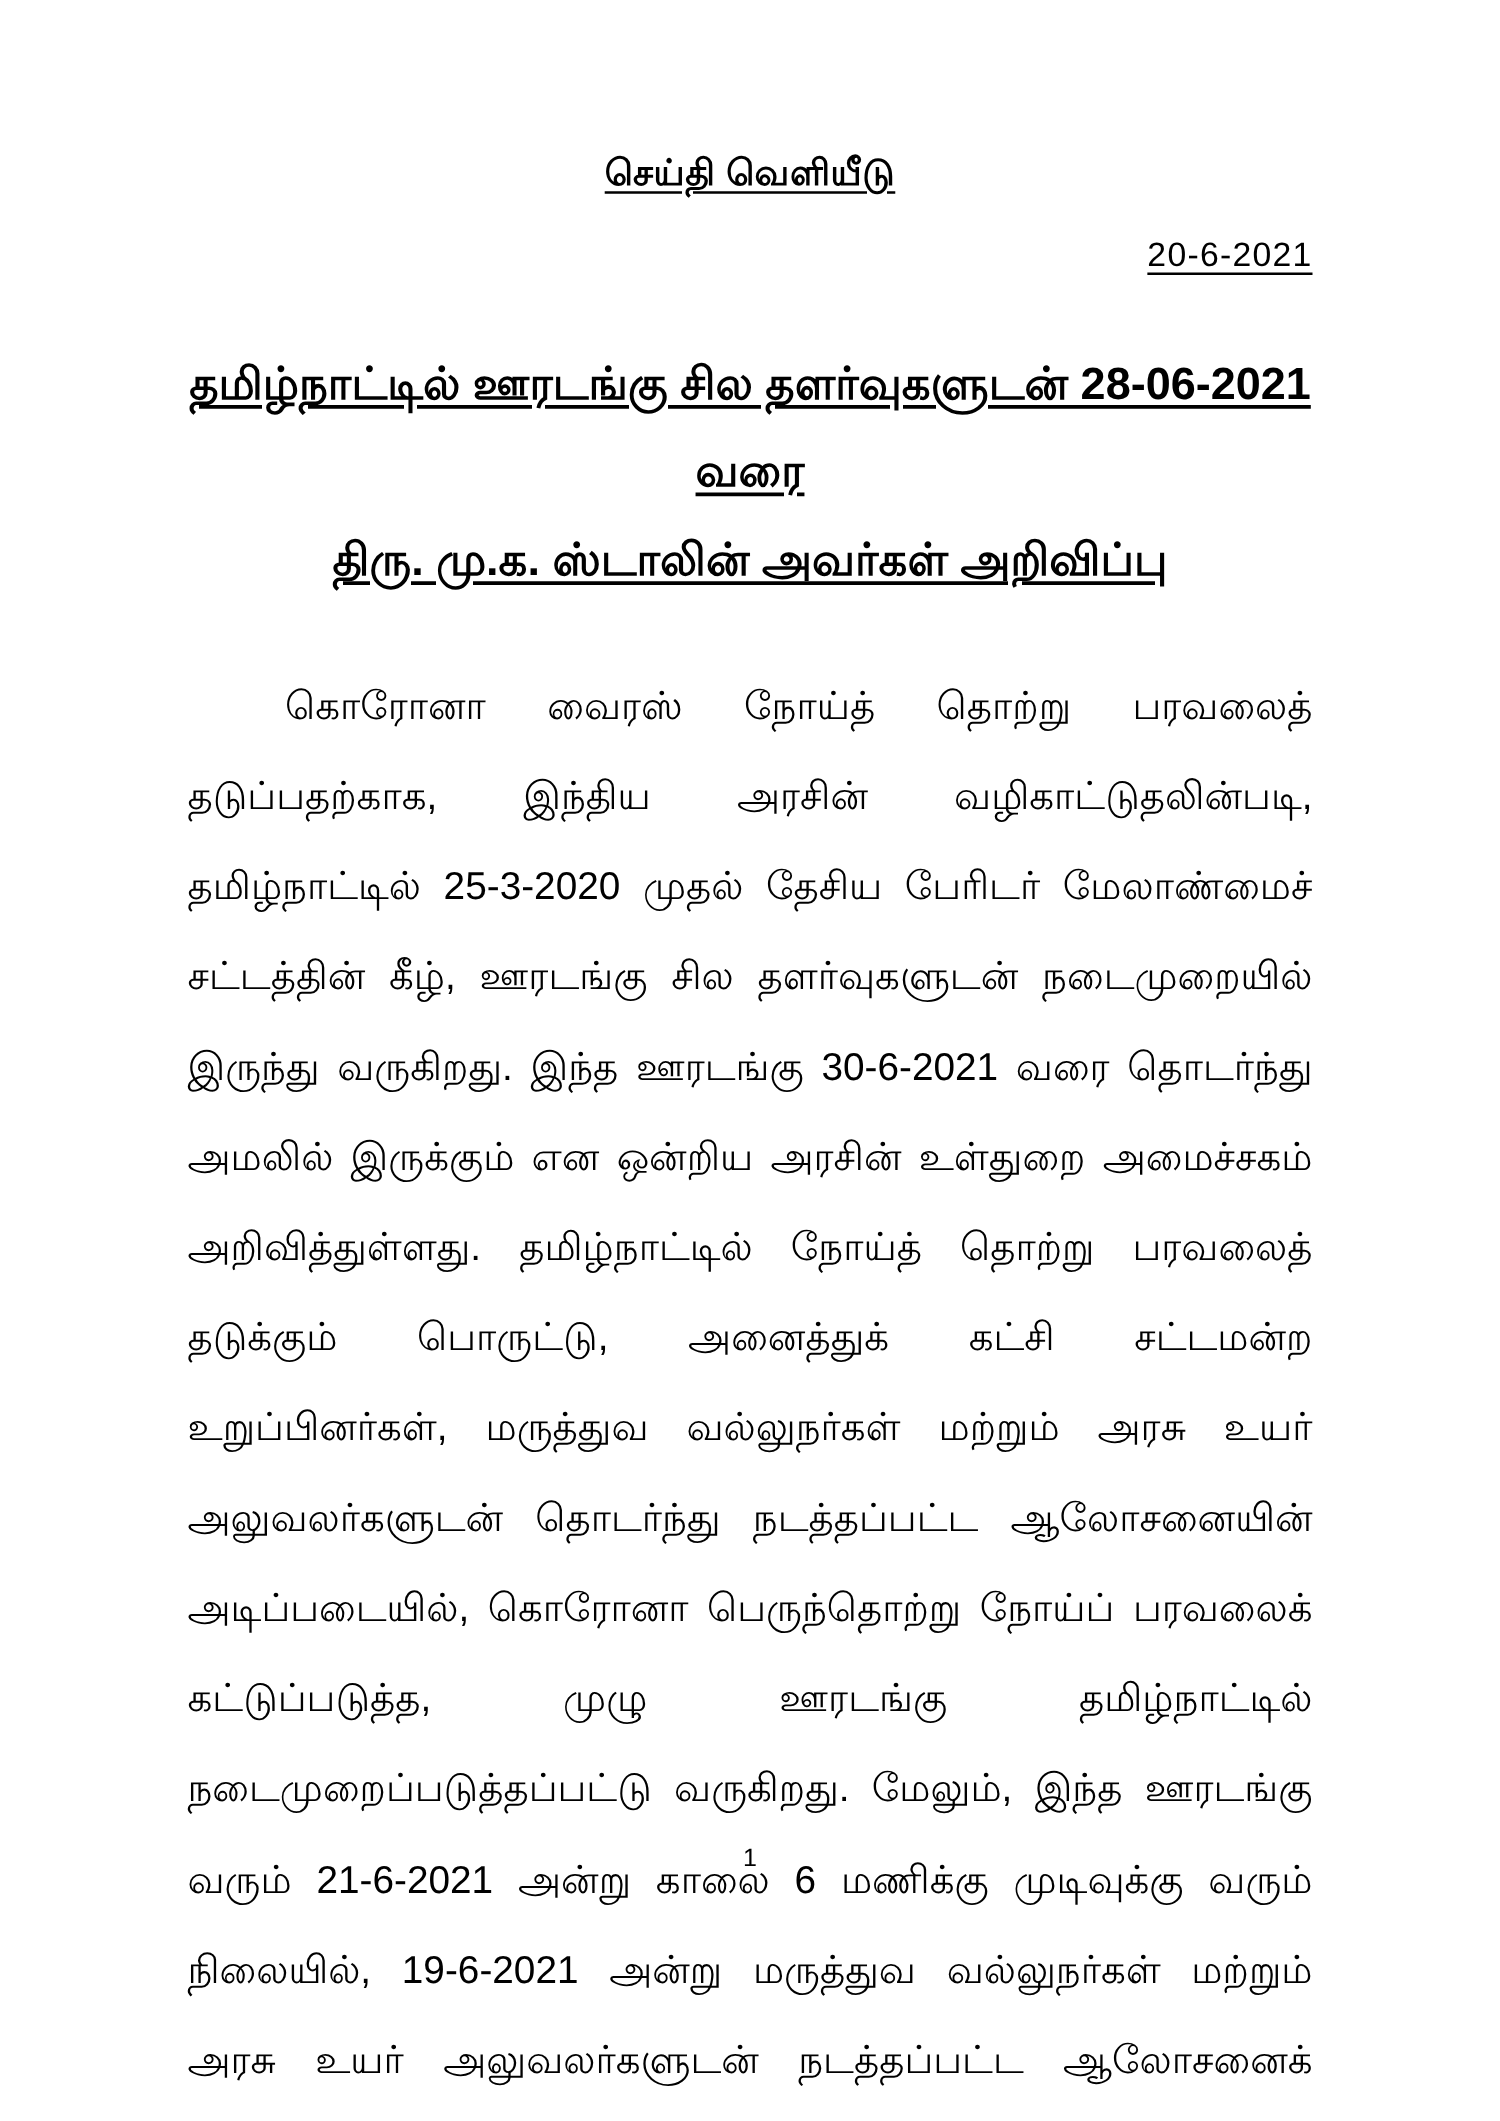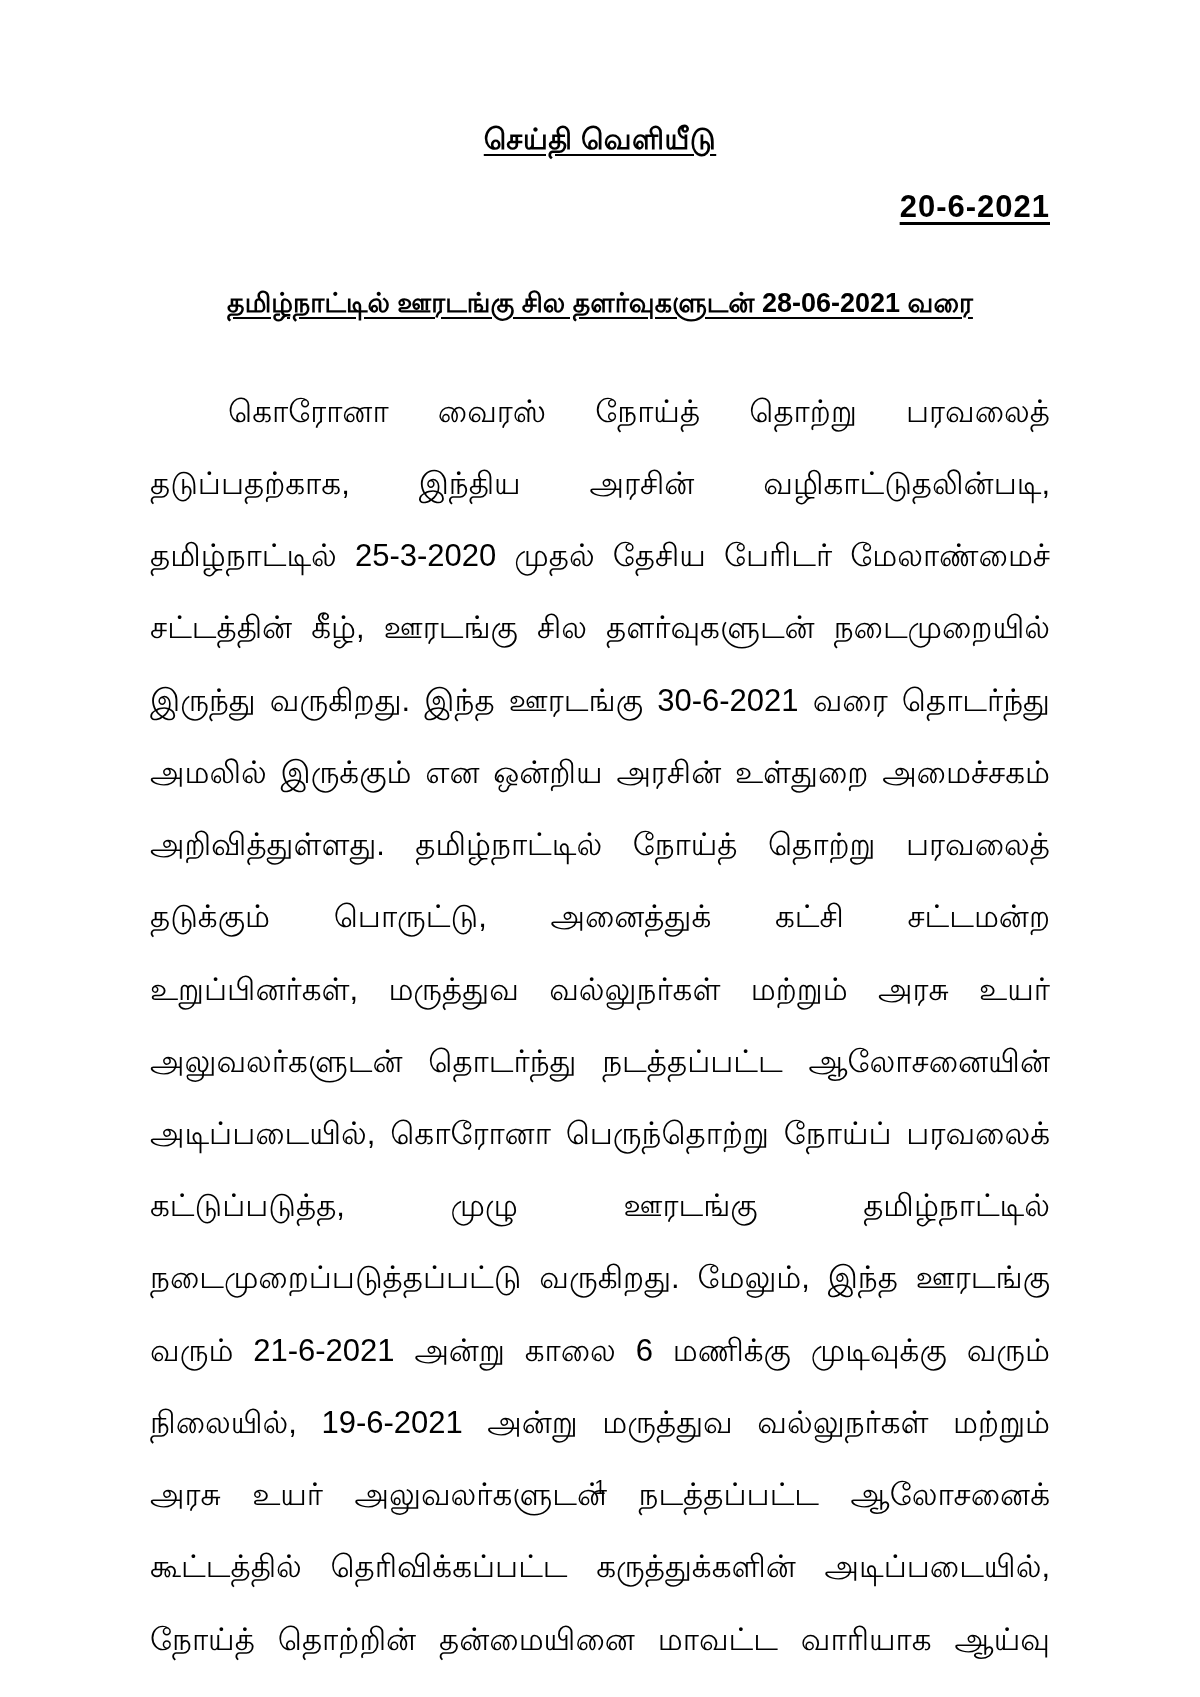--- a/index.html
+++ b/index.html
@@ -33,33 +33,33 @@
     text-decoration: underline;
     text-underline-offset: 5px;
     line-height: 1.35;
   }
   .doc-date {
     text-align: right;
     margin-top: 30px;
   }
   .doc-date .date-text {
     display: inline-block;
-    font-size: 31px;
-    font-weight: bold;
+    font-size: 27px;
+    font-weight: normal;
     text-decoration: underline;
     text-underline-offset: 5px;
     letter-spacing: 1px;
   }
   .doc-title {
     margin-top: 52px;
     text-align: center;
   }
   .doc-title .title-line {
     display: block;
-    font-size: 27px;
+    font-size: 36px;
     font-weight: bold;
     line-height: 1.95;
   }
   .doc-title .title-line span.u {
     text-decoration: underline;
     text-underline-offset: 5px;
   }
   .doc-body {
     margin-top: 46px;
   }
@@ -94,20 +94,21 @@
   <div class="doc-header">
     <span class="hdr-text">செய்தி வெளியீடு</span>
   </div>
 
   <div class="doc-date">
     <span class="date-text">20-6-2021</span>
   </div>
 
   <div class="doc-title">
     <span class="title-line"><span class="u">தமிழ்நாட்டில் ஊரடங்கு சில தளர்வுகளுடன் 28-06-2021 வரை</span></span>
+    <span class="title-line"><span class="u">திரு. மு.க. ஸ்டாலின் அவர்கள் அறிவிப்பு</span></span>
   </div>
 
   <div class="doc-body">
     <p class="para">கொரோனா வைரஸ் நோய்த் தொற்று பரவலைத் தடுப்பதற்காக, இந்திய அரசின் வழிகாட்டுதலின்படி, தமிழ்நாட்டில் 25-3-2020 முதல் தேசிய பேரிடர் மேலாண்மைச் சட்டத்தின் கீழ், ஊரடங்கு சில தளர்வுகளுடன் நடைமுறையில் இருந்து வருகிறது. இந்த ஊரடங்கு 30-6-2021 வரை தொடர்ந்து அமலில் இருக்கும் என ஒன்றிய அரசின் உள்துறை அமைச்சகம் அறிவித்துள்ளது. தமிழ்நாட்டில் நோய்த் தொற்று பரவலைத் தடுக்கும் பொருட்டு, அனைத்துக் கட்சி சட்டமன்ற உறுப்பினர்கள், மருத்துவ வல்லுநர்கள் மற்றும் அரசு உயர் அலுவலர்களுடன் தொடர்ந்து நடத்தப்பட்ட ஆலோசனையின் அடிப்படையில், கொரோனா பெருந்தொற்று நோய்ப் பரவலைக் கட்டுப்படுத்த, முழு ஊரடங்கு தமிழ்நாட்டில் நடைமுறைப்படுத்தப்பட்டு வருகிறது. மேலும், இந்த ஊரடங்கு வரும் 21-6-2021 அன்று காலை 6 மணிக்கு முடிவுக்கு வரும் நிலையில், 19-6-2021 அன்று மருத்துவ வல்லுநர்கள் மற்றும் அரசு உயர் அலுவலர்களுடன் நடத்தப்பட்ட ஆலோசனைக் கூட்டத்தில் தெரிவிக்கப்பட்ட கருத்துக்களின் அடிப்படையில், நோய்த் தொற்றின் தன்மையினை மாவட்ட வாரியாக ஆய்வு செய்தும், நோய்த் தொற்று பரவாமல் தடுத்து, மக்களின்</p>
   </div>
 
   <div class="page-number">1</div>
 
 </div>
 

